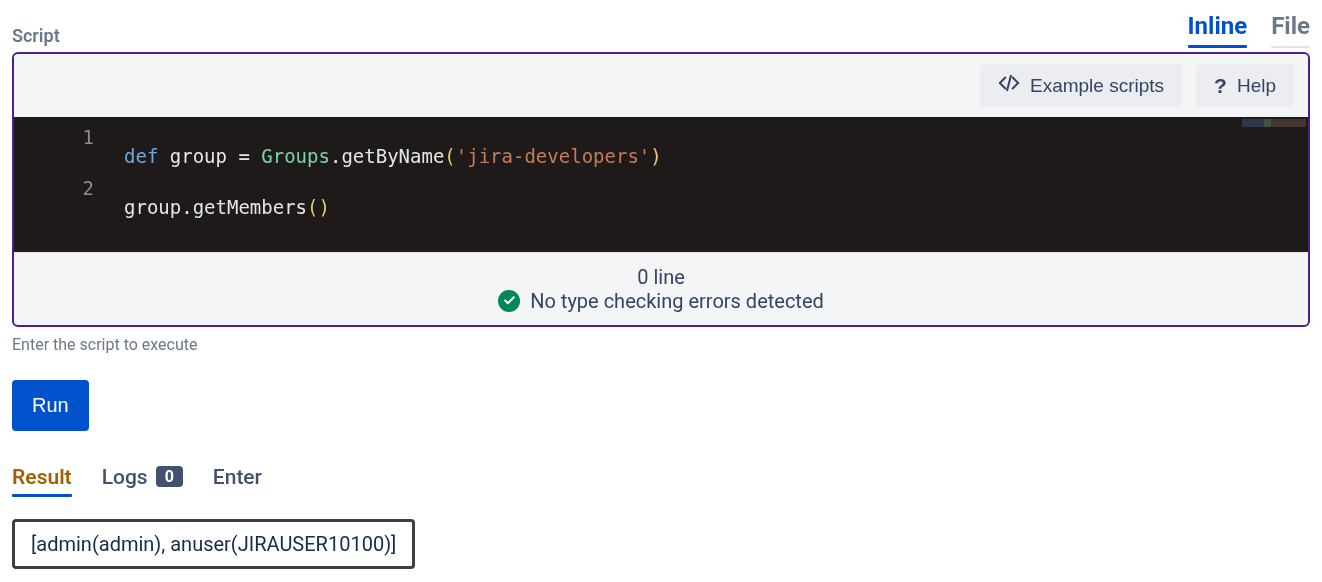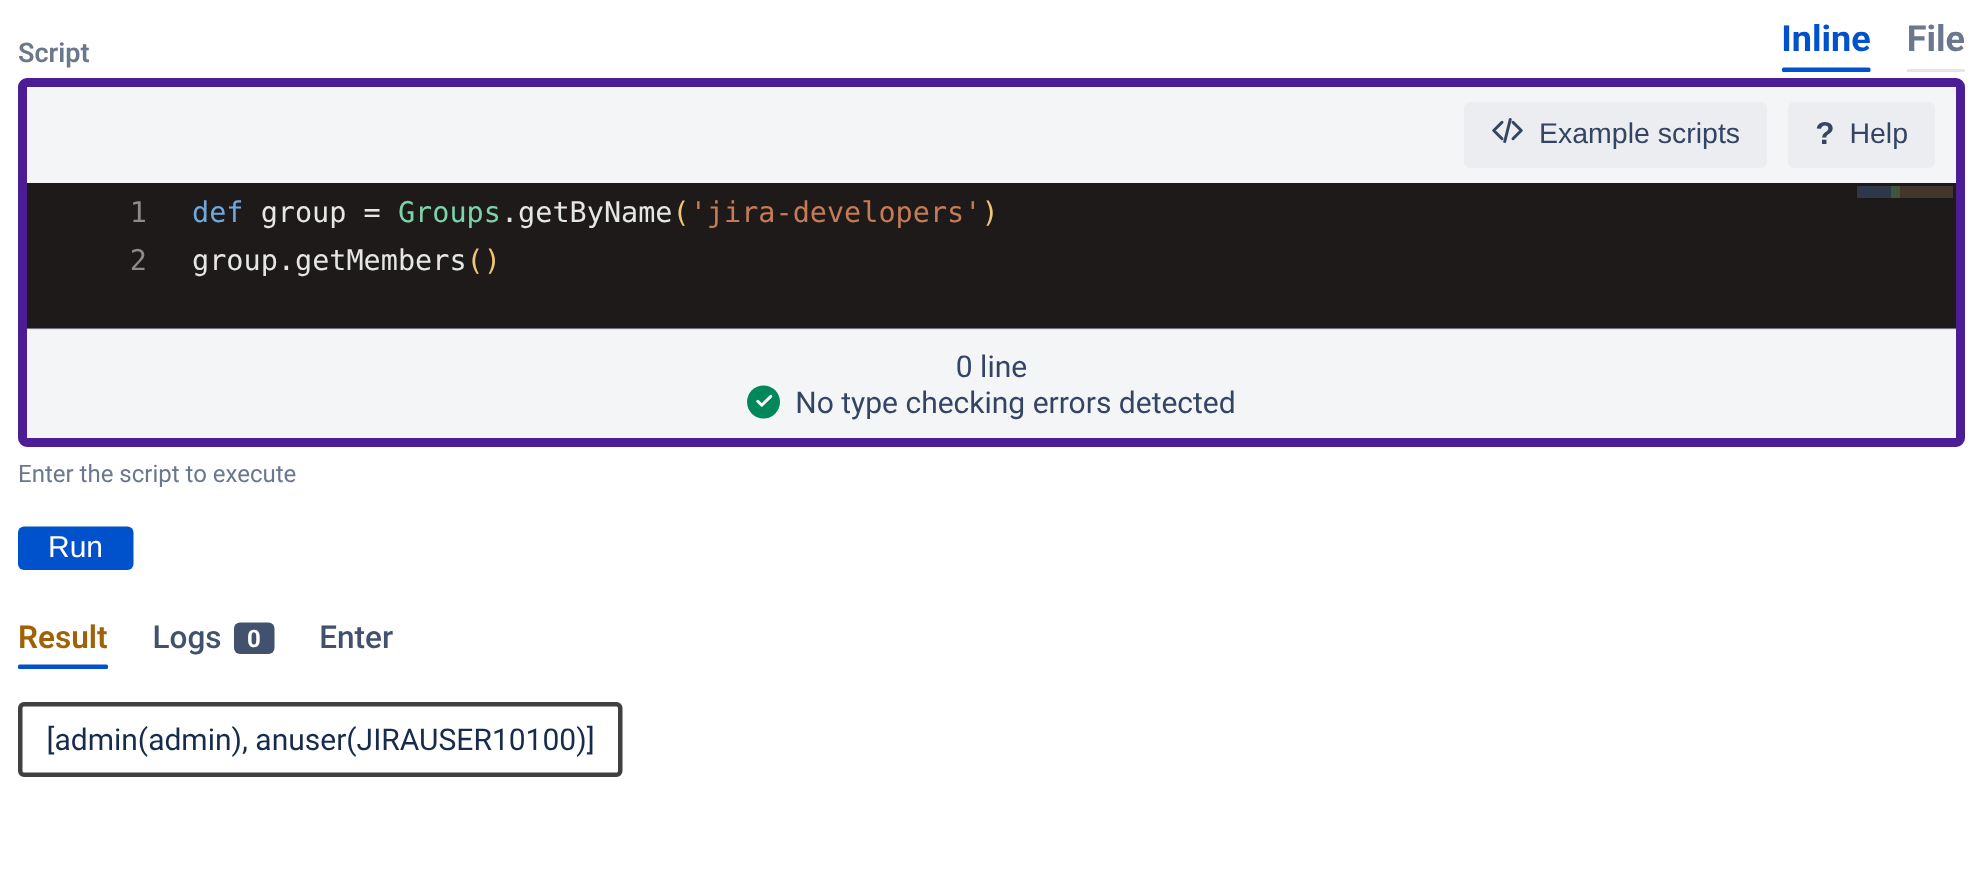--- a/index.html
+++ b/index.html
@@ -48,24 +48,24 @@
   }
   .view-tab.inactive::after {
     content: "";
     position: absolute;
     left: 0; right: 0; bottom: -2px;
     height: 2px;
     background: #e5e5e5;
     border-radius: 1px;
   }
   .editor-panel {
-    border: 6px solid #4c1d95;
+    border: 2px solid #4c1d95;
     border-radius: 6px;
     overflow: hidden;
-    background: #8b5cf6;
+    background: #a16207;
   }
   .toolbar {
     display: flex;
     justify-content: flex-end;
     gap: 14px;
     padding: 10px 14px;
     background: #F4F5F7;
   }
   .tool-btn {
     display: inline-flex;
@@ -91,21 +91,21 @@
     position: relative;
   }
   .code-line { display: flex; }
   .gutter {
     width: 110px;
     text-align: right;
     color: #8b8b8b;
     padding-right: 30px;
     user-select: none;
   }
-  .code-content { white-space: pre; }
+  .code-content { white-space: pre; margin-top: 19px; }
   .tk-kw { color: #6fa8dc; }
   .tk-var { color: #e6e6e6; }
   .tk-op { color: #e6e6e6; }
   .tk-cls { color: #7dd3a8; }
   .tk-fn { color: #e6e6e6; }
   .tk-pn { color: #f0c674; }
   .tk-str { color: #c57b57; }
   .minimap {
     position: absolute;
     top: 2px; right: 2px;
@@ -144,21 +144,21 @@
     margin-top: 8px;
   }
   .run-btn {
     margin-top: 26px;
     background: #0052CC;
     color: #fff;
     border: none;
     border-radius: 4px;
     font-size: 20px;
     font-weight: 500;
-    padding: 3px 20px;
+    padding: 14px 20px;
     cursor: pointer;
   }
   .result-tabs {
     display: flex;
     gap: 30px;
     margin-top: 34px;
     font-size: 21px;
     align-items: center;
   }
   .rtab {

